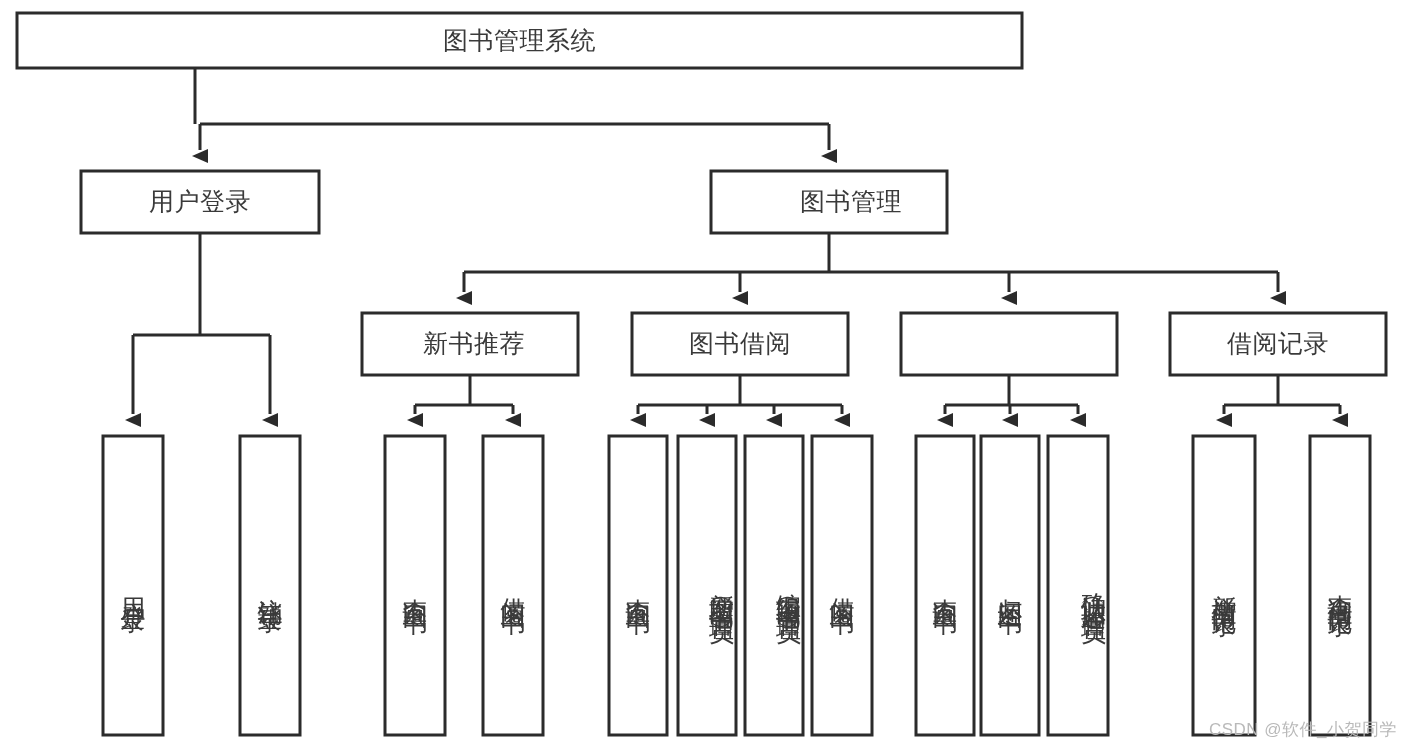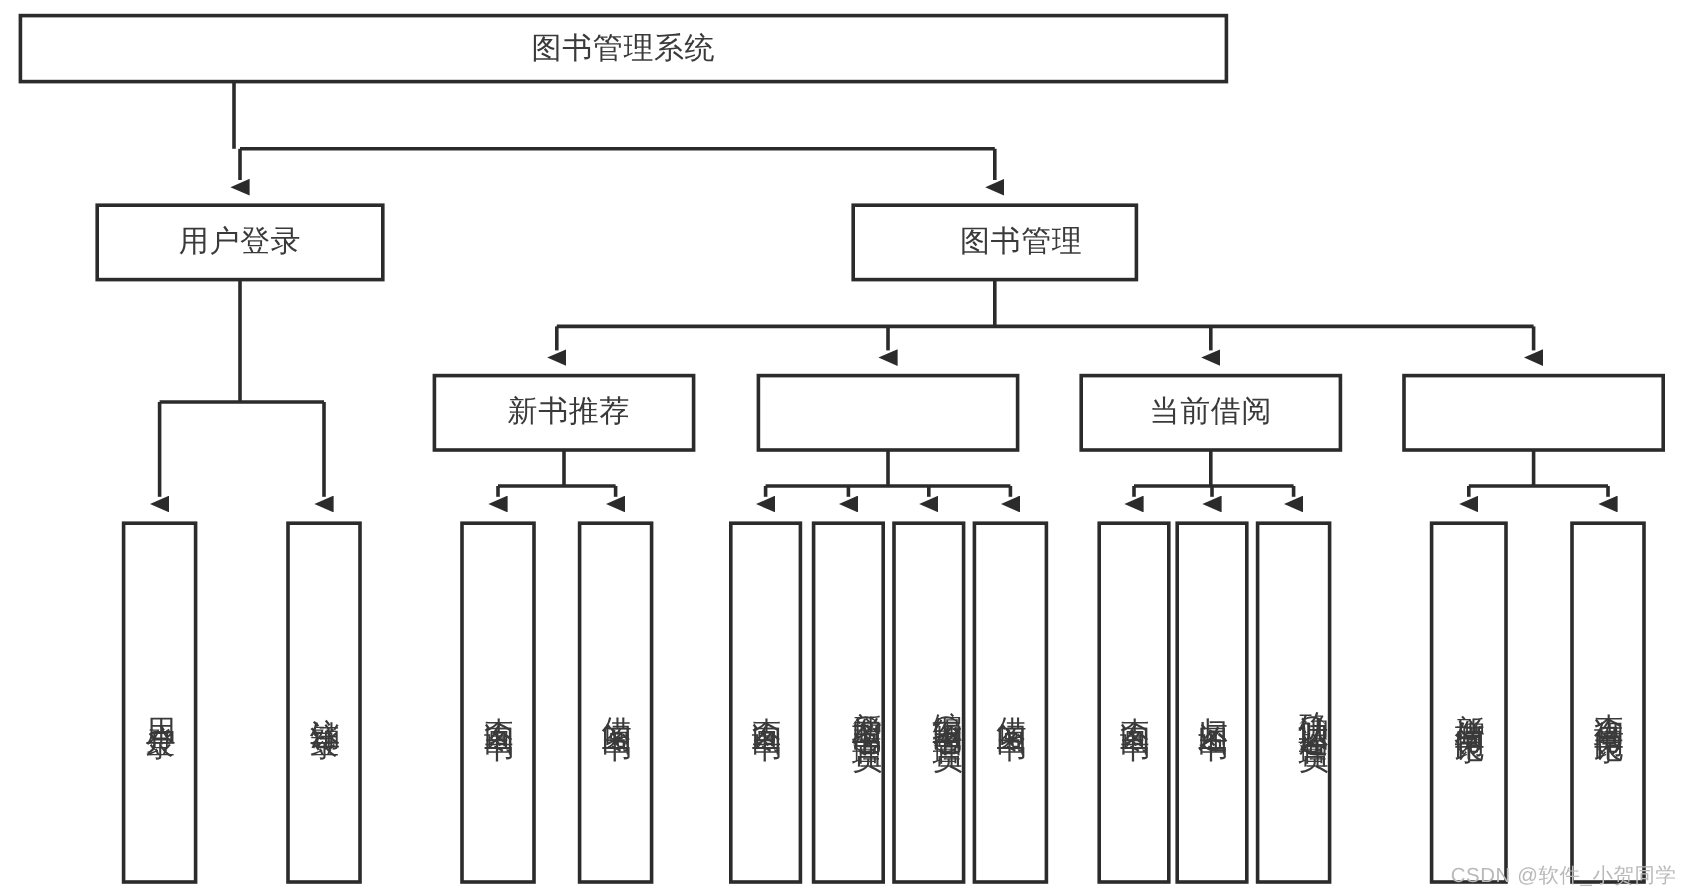--- a/index.html
+++ b/index.html
@@ -169,21 +169,22 @@
     <rect class="node-rect" x="1193" y="436" width="62" height="299"></rect>
     <rect class="node-rect" x="1310" y="436" width="60" height="299"></rect>
   </svg>
 
   <div class="node-label horizontal" style="left:17px; top:13px; width:1005px; height:55px;">图书管理系统</div>
 
   <div class="node-label horizontal" style="left:81px; top:171px; width:238px; height:62px;">用户登录</div>
   <div class="node-label horizontal" style="left:711px; top:171px; width:280px; height:62px;">图书管理</div>
 
   <div class="node-label horizontal" style="left:362px; top:313px; width:224px; height:62px;">新书推荐</div>
-  <div class="node-label horizontal" style="left:901px; top:313px; width:216px; height:62px;">当前借阅</div>
+  <div class="node-label horizontal" style="left:632px; top:313px; width:216px; height:62px;">图书借阅</div>
+  <div class="node-label horizontal" style="left:1170px; top:313px; width:216px; height:62px;">借阅记录</div>
 
   <div class="node-label vertical" style="left:103px; top:436px; width:60px; height:299px;">用户登录</div>
   <div class="node-label vertical" style="left:240px; top:436px; width:60px; height:299px;">注销登录</div>
   <div class="node-label vertical" style="left:385px; top:436px; width:60px; height:299px;">查询图书</div>
   <div class="node-label vertical" style="left:483px; top:436px; width:60px; height:299px;">借阅图书</div>
   <div class="node-label vertical" style="left:609px; top:436px; width:58px; height:299px;">查询图书</div>
   <div class="node-label vertical" style="left:678px; top:436px; width:58px; height:299px; align-items:flex-start; padding-top:10px;">新增图书（管理员）</div>
   <div class="node-label vertical" style="left:745px; top:436px; width:58px; height:299px; align-items:flex-start; padding-top:10px;">编辑图书（管理员）</div>
   <div class="node-label vertical" style="left:812px; top:436px; width:60px; height:299px;">借阅图书</div>
   <div class="node-label vertical" style="left:916px; top:436px; width:58px; height:299px;">查询图书</div>

